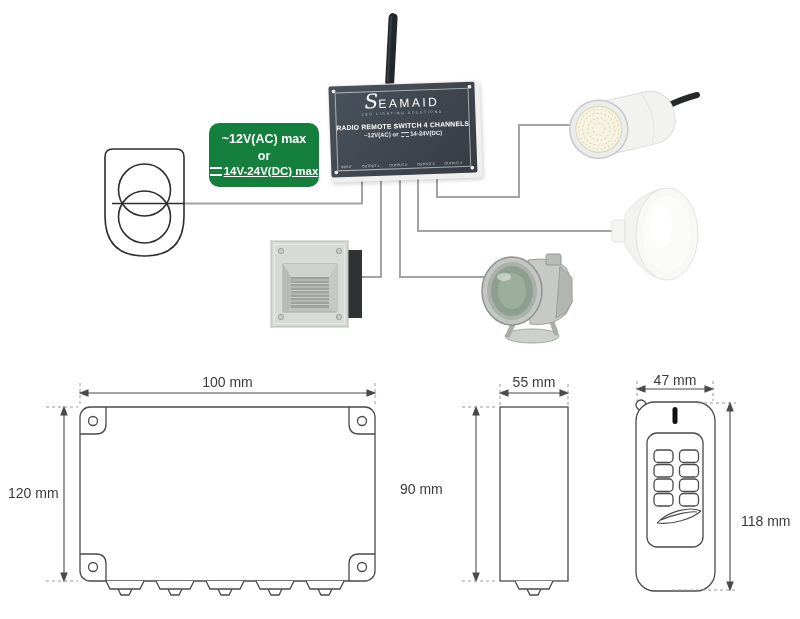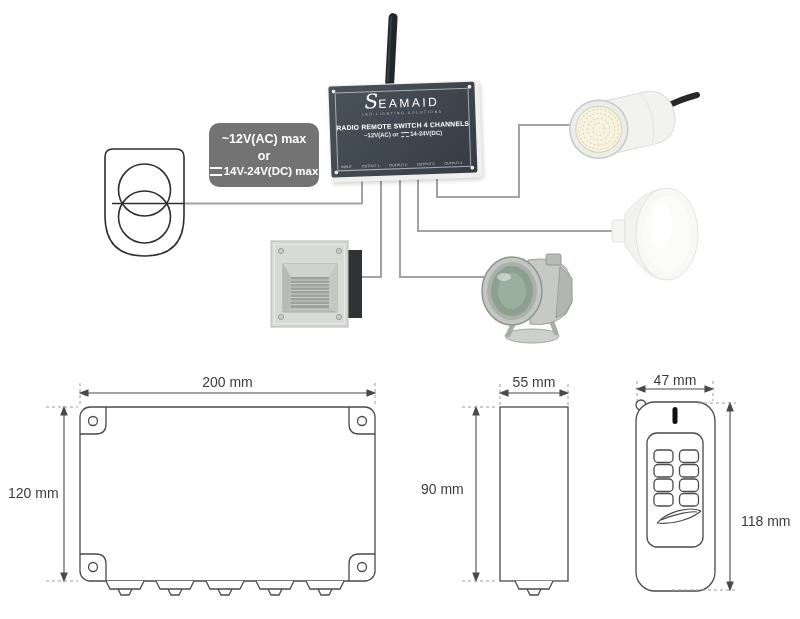--- a/index.html
+++ b/index.html
@@ -2,24 +2,24 @@
 <html><head>
 <meta charset="utf-8">
 <style>
   html,body{margin:0;padding:0;background:#fff;}
   .stage{position:relative;width:800px;height:619px;background:#ffffff;overflow:hidden;
          font-family:"Liberation Sans",sans-serif;}
   .stage svg{position:absolute;left:0;top:0;}
 
   
   .power-label{position:absolute;left:209px;top:123px;width:110px;height:64px;
-    background:#737373;border-radius:10px;color:#fff;font-weight:bold;
+    background:#15803d;border-radius:10px;color:#fff;font-weight:bold;
     display:flex;flex-direction:column;align-items:center;justify-content:center;
     font-size:12.5px;line-height:1.3;text-align:center;}
-  .power-label .l3{font-size:11.5px;display:flex;align-items:center;}
+  .power-label .l3{font-size:11.5px;display:flex;align-items:center;text-decoration:underline;}
   .dc-big{display:inline-block;width:12px;height:5px;border-top:2px solid #fff;
     border-bottom:2px dashed #fff;margin-right:2px;}
 
   
   .device-box{position:absolute;left:330px;top:83px;width:151px;height:97px;
     transform:rotate(-2deg);background:#efefed;border-radius:3px;
     box-shadow:1px 2px 4px rgba(0,0,0,.18);}
   .device-face{position:absolute;left:0;top:1px;right:5px;bottom:5px;
     background:linear-gradient(135deg,#4a525b,#353c44);border-radius:2px;}
   .device-frame{position:absolute;left:6px;top:6px;right:6px;bottom:6px;
@@ -254,20 +254,20 @@
       <div class="device-ports">
         <span>INPUT</span>
         <span>OUTPUT 1</span>
         <span>OUTPUT 2</span>
         <span>OUTPUT 3</span>
         <span>OUTPUT 4</span>
       </div>
     </div>
   </div>
 
-  <div class="dim c" style="left:180px;top:374px;width:95px;">200 mm</div>
+  <div class="dim c" style="left:180px;top:374px;width:95px;">100 mm</div>
   <div class="dim" style="left:8px;top:485px;text-align:center;">120 mm</div>
   <div class="dim c" style="left:500px;top:374px;width:68px;">55 mm</div>
-  <div class="dim" style="left:421px;top:481px;">90 mm</div>
+  <div class="dim" style="left:400px;top:481px;">90 mm</div>
   <div class="dim c" style="left:640px;top:372px;width:70px;">47 mm</div>
   <div class="dim" style="left:741px;top:513px;">118 mm</div>
 
 </div>
 
 </body></html>

